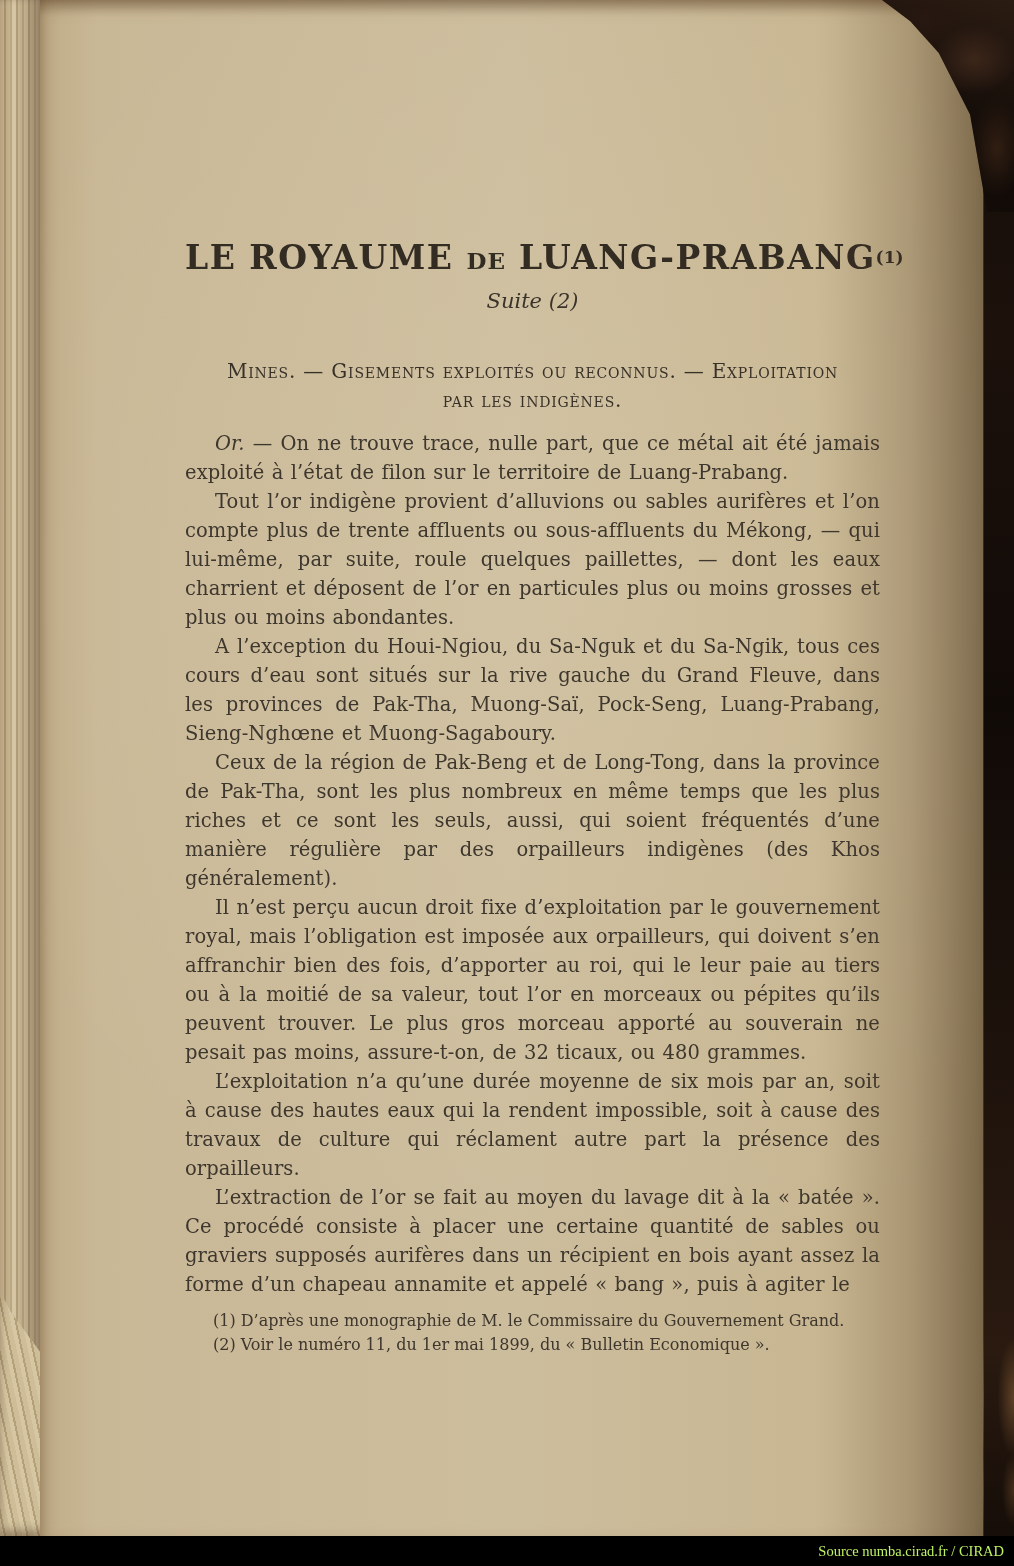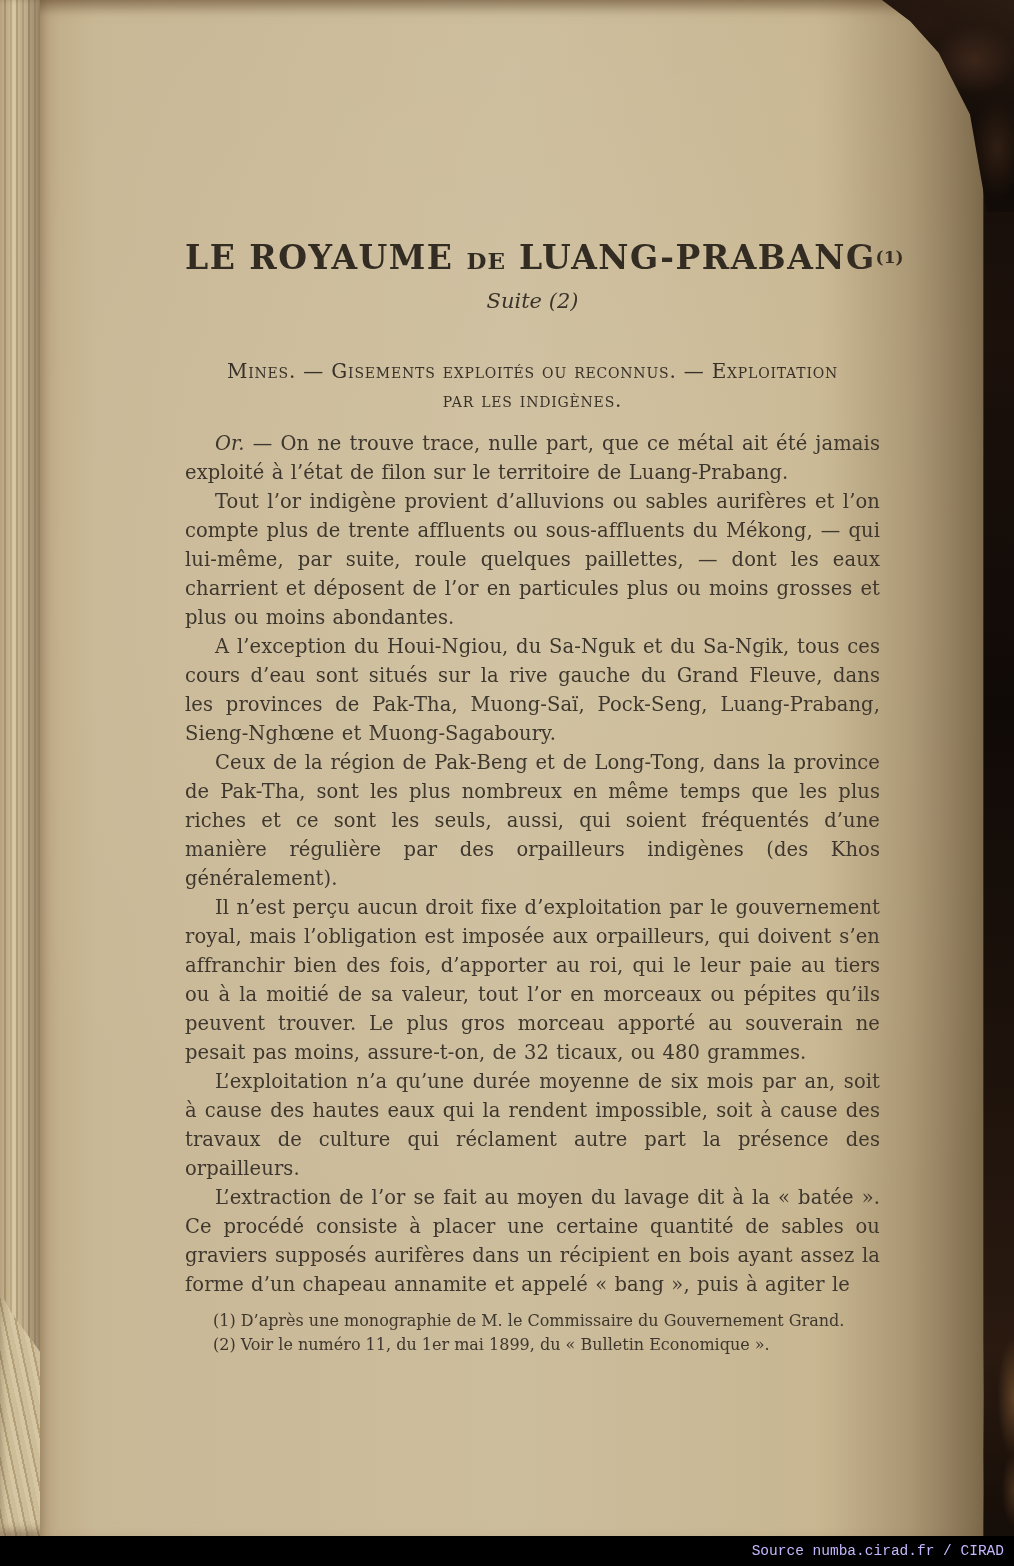--- a/index.html
+++ b/index.html
@@ -151,22 +151,22 @@
   .footnotes div {
     text-indent: 28px;
   }
 
   
   .credit-bar {
     position: absolute;
     left: 0; right: 0; bottom: 0;
     height: 30px;
     background: #000000;
-    color: #c4b5fd;
-    font-family: Liberation Mono, monospace;
+    color: #bef264;
+    font-family: Liberation Serif, serif;
     font-size: 14.5px;
     line-height: 30px;
     text-align: right;
     padding-right: 10px;
     box-sizing: border-box;
   }
 </style>
 </head>
 <body>
 

